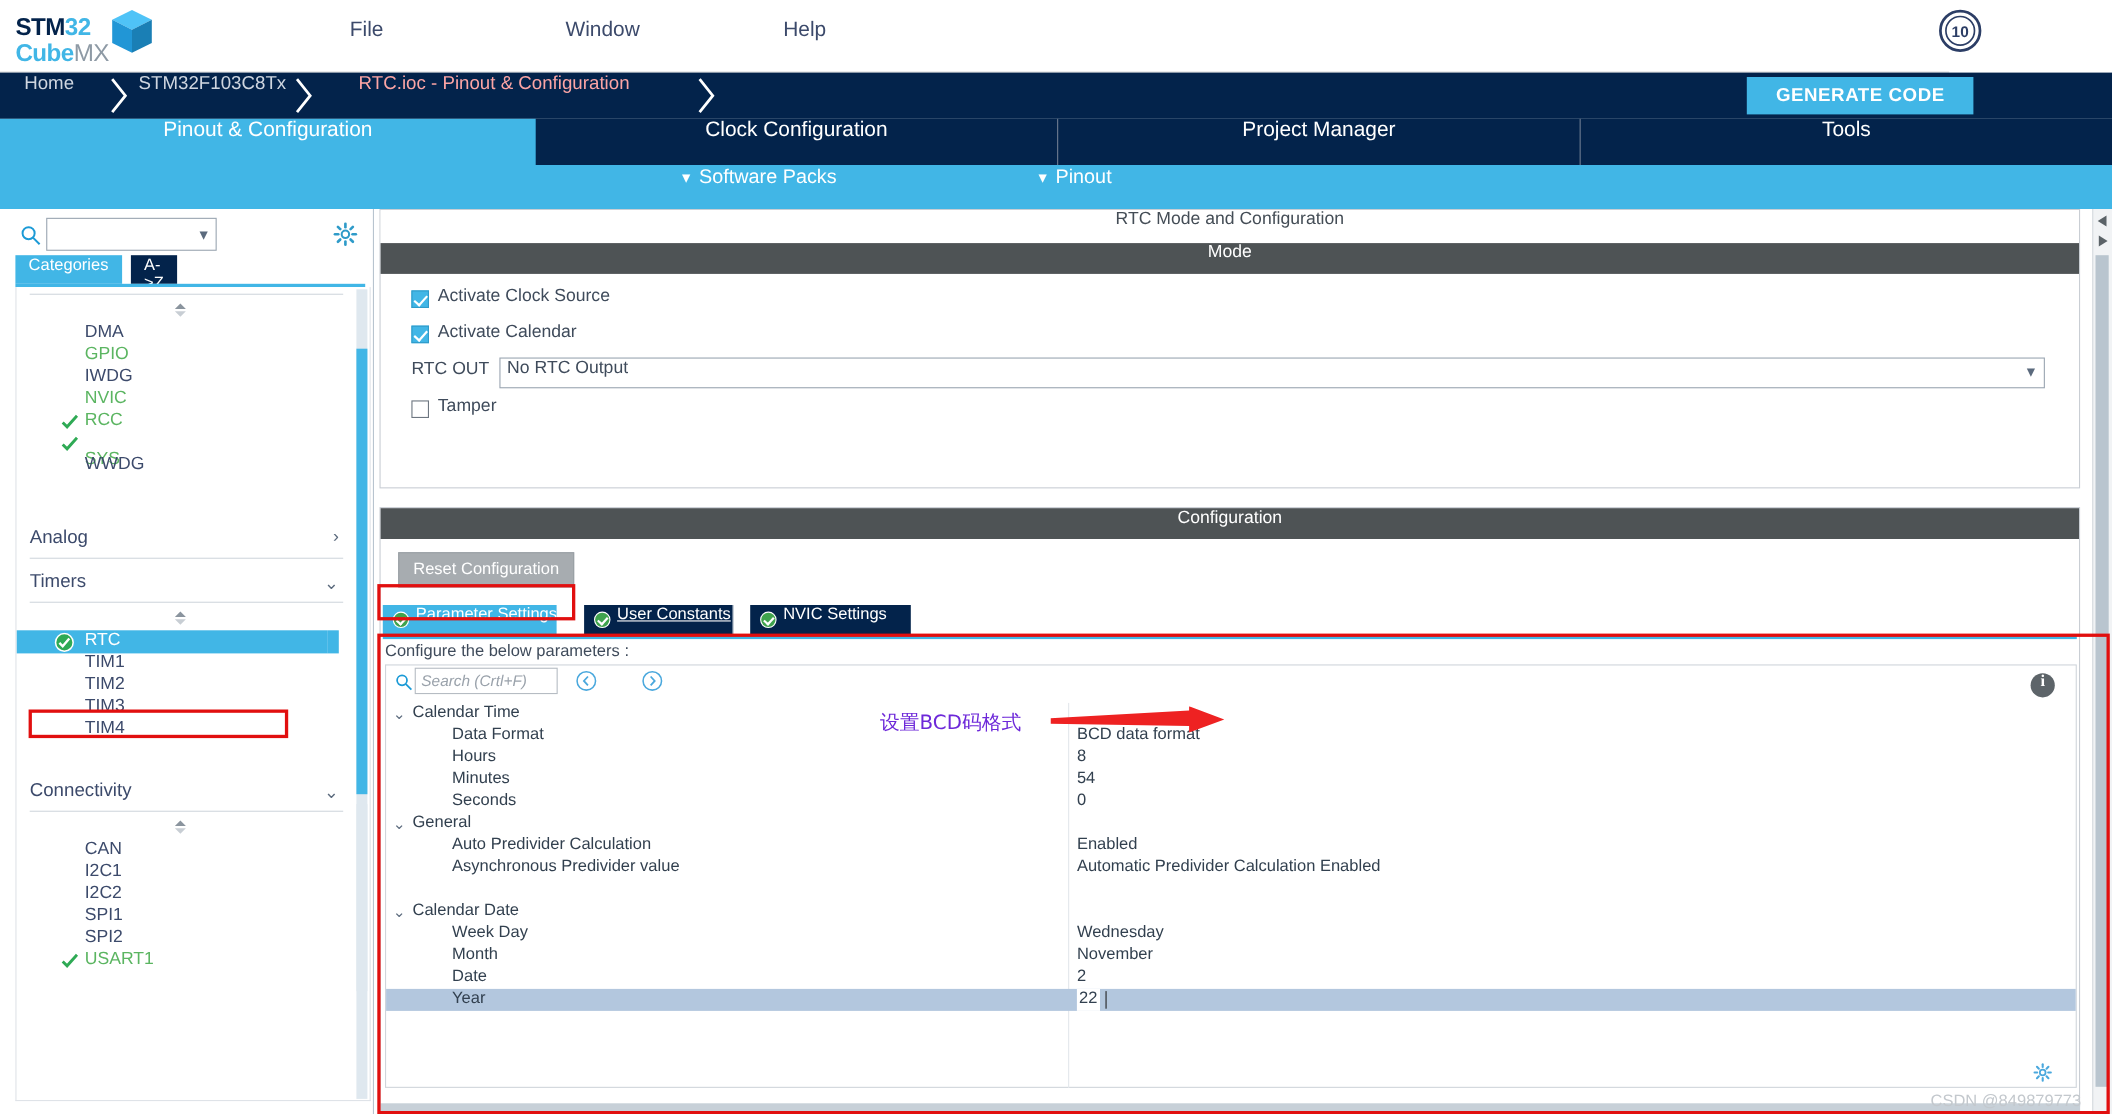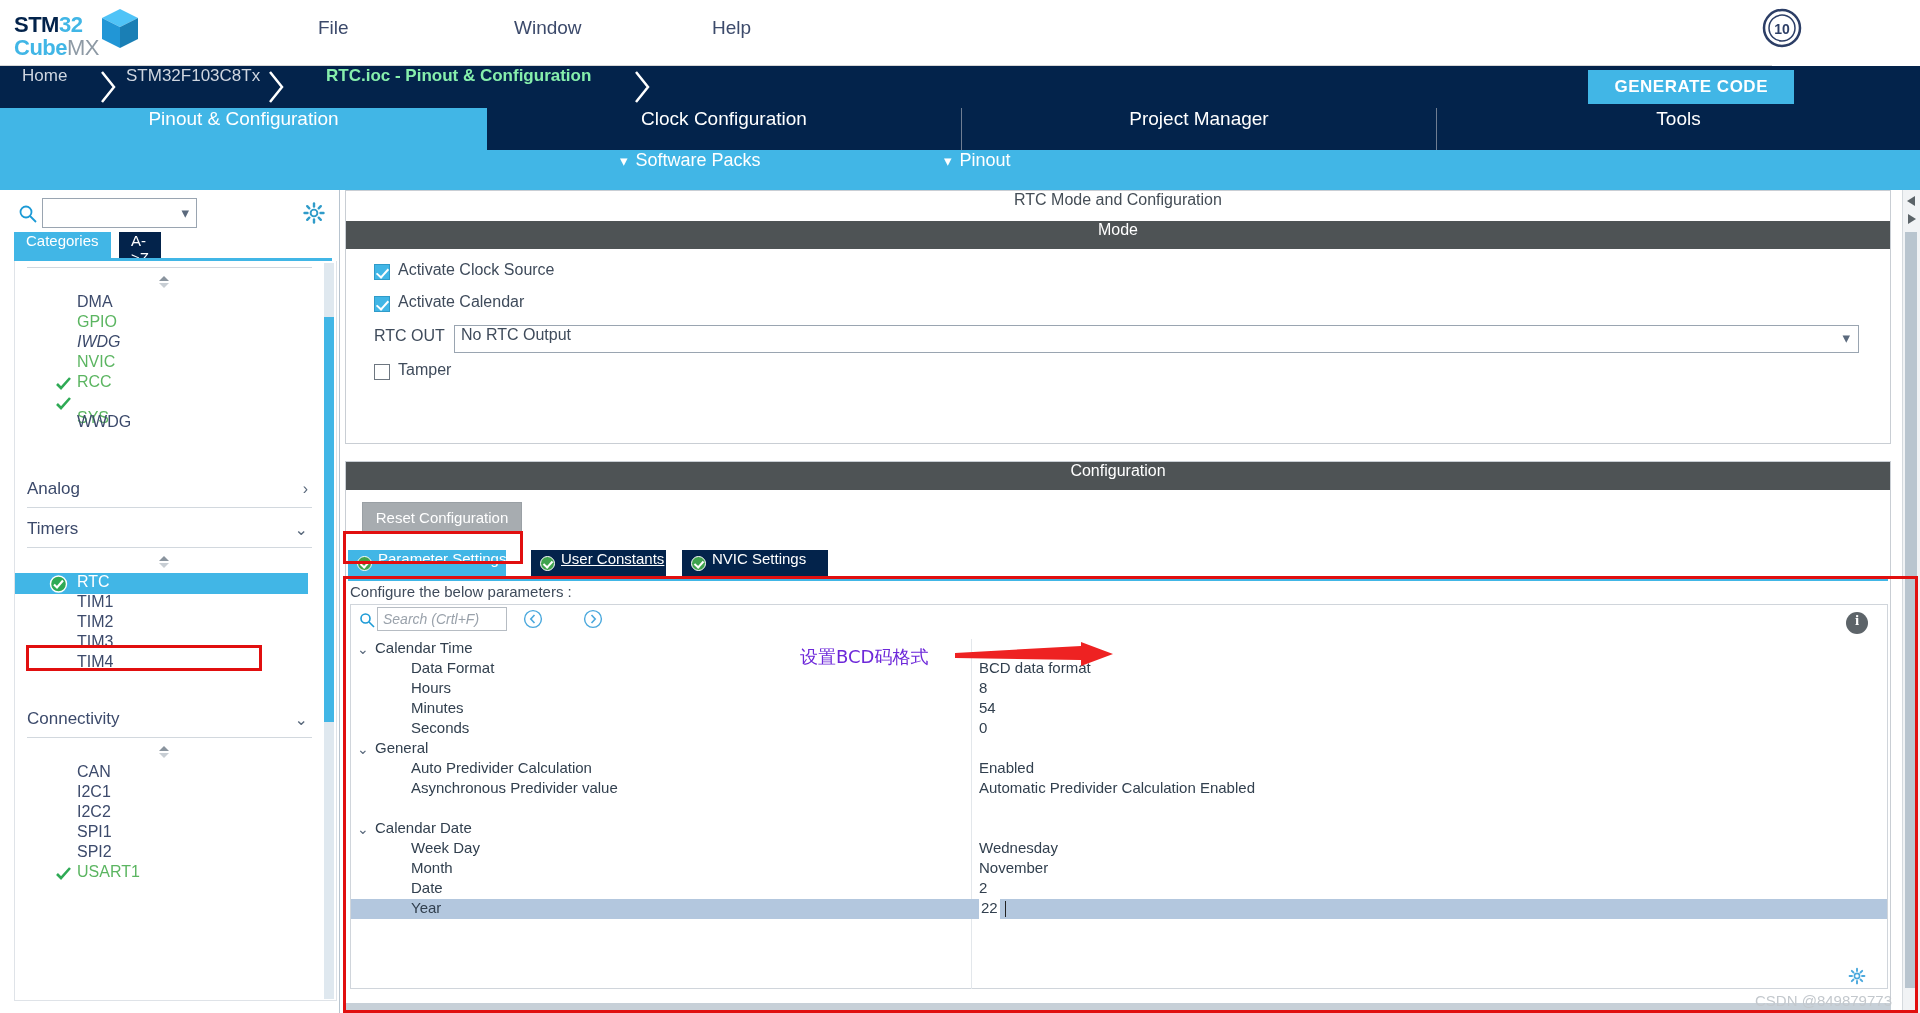--- a/index.html
+++ b/index.html
@@ -40,21 +40,21 @@
 
   
   .breadcrumb {
     position: absolute; left: 0; top: 66px; width: 1920px; height: 42px;
     background: #03234b;
   }
   .crumb {
     position: absolute; top: 0; height: 42px; line-height: 42px;
     font: 17px "Liberation Sans", sans-serif; color: #cfd6e0; white-space: nowrap;
   }
-  .crumb.active { color: #86efac; font-weight: bold; }
+  .crumb.active { color: #fca5a5; font-weight: normal; }
   .chev {
     position: absolute; top: 0; width: 22px; height: 42px;
   }
   .chev svg { display: block; }
   .gen-code {
     position: absolute; right: 126px; top: 4px; height: 34px;
     background: #41b6e6; color: #ffffff;
     font: bold 17px "Liberation Sans", sans-serif;
     line-height: 34px; padding: 0 26px; cursor: pointer; letter-spacing: 0.5px;
   }
@@ -404,21 +404,21 @@
 
       <div class="grp-divider" style="top:6px;"></div>
       <div class="sb-spin" style="top:14px;">
         <svg width="16" height="14" viewBox="0 0 16 14">
           <polygon points="8,1 13,6 3,6" fill="#8a949e"></polygon>
             <polygon points="8,13 13,8 3,8" fill="#c8ced4"></polygon>
         </svg>
       </div>
       <div class="sb-item" style="top:32px;">DMA</div>
       <div class="sb-item green" style="top:52px;">GPIO</div>
-      <div class="sb-item" style="top:72px;font-style:italic;">IWDG</div>
+      <div class="sb-item" style="top:72px;">IWDG</div>
       <div class="sb-item green" style="top:92px;">NVIC</div>
       <div class="sb-item green" style="top:112px;">RCC</div>
       <span class="sb-check" style="top:115px;">
         <svg width="17" height="15" viewBox="0 0 17 15">
             <polyline points="2,8 6,12 15,2" fill="none" stroke="#2faa55" stroke-width="2.6"></polyline>
           </svg>
       </span>
       <div class="sb-item green" style="top:148px;">SYS</div>
       <span class="sb-check" style="top:135px;">
         <svg width="17" height="15" viewBox="0 0 17 15">

